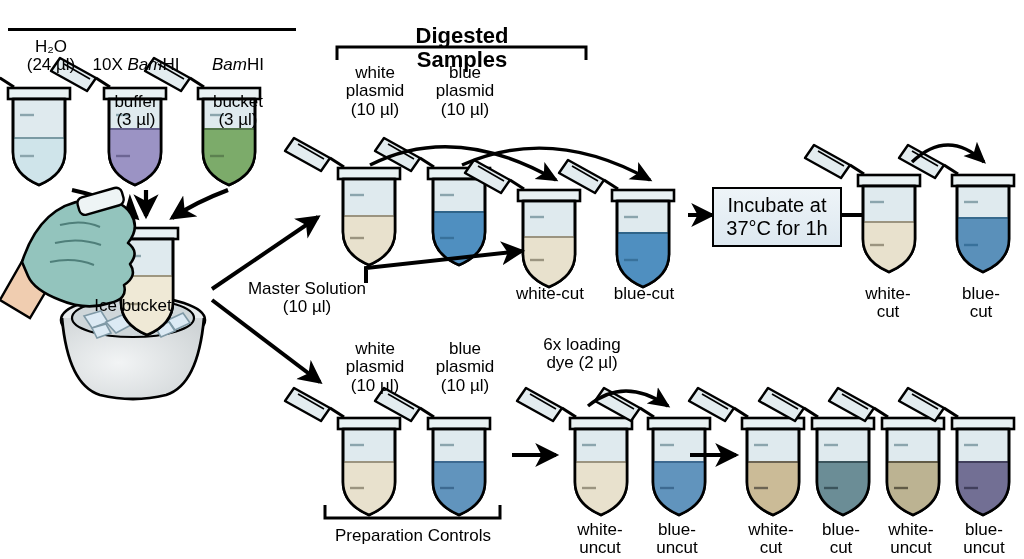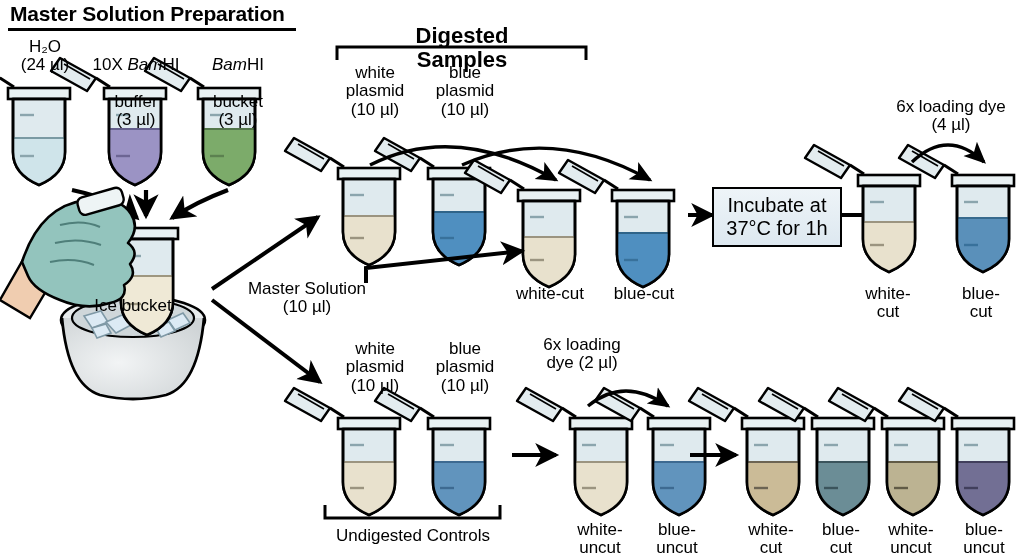--- a/index.html
+++ b/index.html
@@ -17,21 +17,20 @@
        display:flex;align-items:center;justify-content:center;
        text-align:center;font-size:20px;line-height:1.15;}
   svg.layer{position:absolute;left:0;top:0;width:1024px;height:559px;
             pointer-events:none;overflow:visible;}
 </style>
 </head>
 <body>
 
 <div id="stage">
 
-  <div class="title">Master Solution Preparation</div>
   <div class="title-rule"></div>
 
   <svg class="layer" viewBox="0 0 1024 559">
     <defs>
 
       <g id="tubeshape">
 
         <g>
           <path d="M -44 -30 L -8 -10 L -17 3 L -53 -17 Z" fill="#e3ecef" stroke="#000" stroke-width="2.4" stroke-linejoin="round"></path>
           <path d="M -40 -24 L -14 -9" stroke="#000" stroke-width="1.6" fill="none"></path>
@@ -261,21 +260,21 @@
     <g transform="translate(952,418)">
       <use href="#tubeshape"></use>
       <path d="M 5 44 L 5 64 Q 5 86 31 97 Q 57 86 57 64 L 57 44 Z" fill="#726f94" stroke="none"></path>
       <path d="M 5 44 L 57 44" stroke="#413f5c" stroke-width="2.2"></path>
       <path d="M 5 11 L 5 64 Q 5 86 31 97 Q 57 86 57 64 L 57 11 Z" fill="none" stroke="#000" stroke-width="2.6"></path>
       <line x1="12" y1="27" x2="26" y2="27" stroke="#8ba5ad" stroke-width="2.4"></line>
       <line x1="12" y1="70" x2="26" y2="70" stroke="#413f5c" stroke-width="2.4"></line>
     </g>
   </svg>
 
-  <div class="lbl" style="left:0px;top:38px;width:90px;"><span>H₂O</span><br><span>(24 µl)</span></div>
+  <div class="lbl" style="left:6px;top:38px;width:90px;"><span>H₂O</span><br><span>(24 µl)</span></div>
 
   <div class="lbl" style="left:84px;top:38px;width:104px;">
     <span>10X </span><span class="ital">Bam</span><span>HI</span><br>
     <span>buffer</span><br><span>(3 µl)</span>
   </div>
 
   <div class="lbl" style="left:190px;top:38px;width:96px;">
     <span class="ital">Bam</span><span>HI</span><br>
     <span>bucket</span><br><span>(3 µl)</span>
   </div>
@@ -293,36 +292,34 @@
   <div class="lbl" style="left:421px;top:64px;width:88px;">blue
 plasmid
 (10 µl)</div>
 
   <div class="lbl" style="left:500px;top:285px;width:100px;">white-cut</div>
   <div class="lbl" style="left:598px;top:285px;width:92px;">blue-cut</div>
 
   <div class="box" style="left:712px;top:187px;width:126px;height:56px;">Incubate at
 37°C for 1h</div>
 
-  <div class="lbl" style="left:878px;top:98px;width:146px;">6x loading dye
-(4 µl)</div>
 
   <div class="lbl" style="left:843px;top:285px;width:90px;">white-
 cut</div>
   <div class="lbl" style="left:940px;top:285px;width:82px;">blue-
 cut</div>
 
   <div class="lbl" style="left:331px;top:340px;width:88px;">white
 plasmid
 (10 µl)</div>
   <div class="lbl" style="left:421px;top:340px;width:88px;">blue
 plasmid
 (10 µl)</div>
 
-  <div class="lbl" style="left:328px;top:527px;width:170px;">Undigested Controls</div>
+  <div class="lbl" style="left:328px;top:527px;width:170px;">Preparation Controls</div>
 
   <div class="lbl" style="left:512px;top:336px;width:140px;">6x loading
 dye (2 µl)</div>
 
   <div class="lbl" style="left:556px;top:521px;width:88px;">white-
 uncut</div>
   <div class="lbl" style="left:637px;top:521px;width:80px;">blue-
 uncut</div>
 
   <div class="lbl" style="left:731px;top:521px;width:80px;">white-

